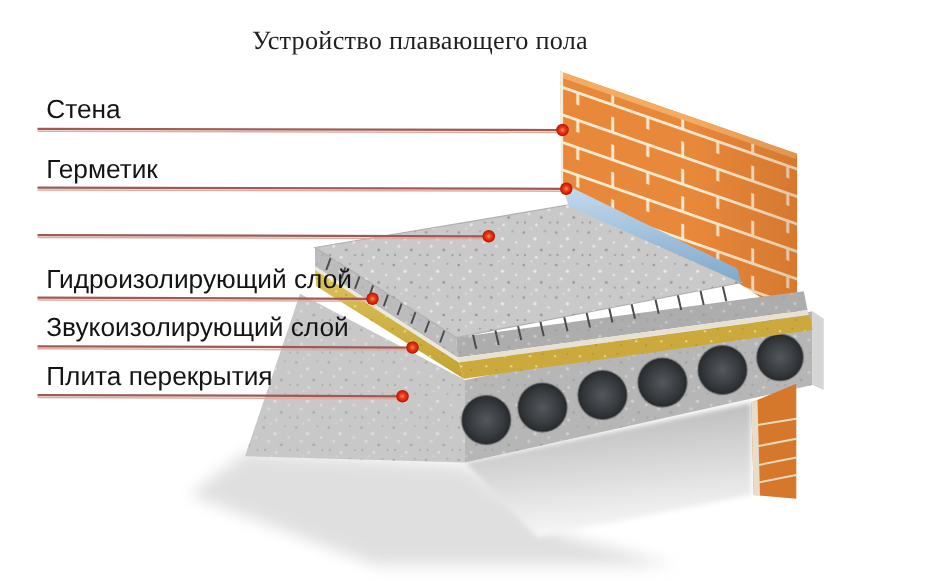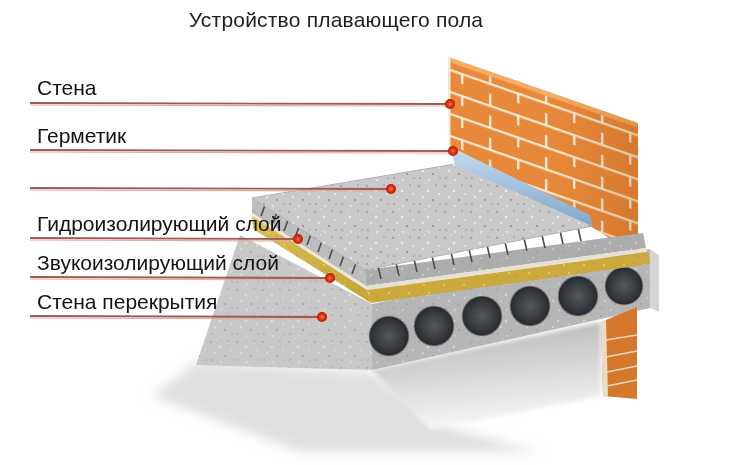--- a/index.html
+++ b/index.html
@@ -1,22 +1,22 @@
 <!DOCTYPE html>
 <html><head>
 <meta charset="utf-8">
 <style>
   html,body{margin:0;padding:0;background:#ffffff;}
   .stage{
     position:relative;width:750px;height:465px;overflow:hidden;background:#ffffff;
     font-family:"Liberation Sans", sans-serif;
   }
   .title{
-    position:absolute;left:0;top:8px;width:672px;text-align:center;
-    font-size:21px;font-weight:400;color:#1f1f1f;letter-spacing:0.2px;
+    position:absolute;left:0;top:20px;width:672px;text-align:center;
+    font-size:21px;font-weight:400;color:#1f1f1f;letter-spacing:0.2px;font-family:Liberation Serif, serif;
   }
   .art{position:absolute;left:0;top:0;}
   .lbl{
     position:absolute;left:37px;font-size:21px;color:#141414;white-space:nowrap;
   }
   .lbl-0{top:76px;}
   .lbl-1{top:124px;}
   .lbl-2{top:161px;}
   .lbl-3{top:212px;}
   .lbl-4{top:251px;}
@@ -184,15 +184,15 @@
         <line x1="30" y1="318" x2="322" y2="319" stroke="#e0aca2" stroke-width="1.2"></line>
         <circle cx="322" cy="317" r="5" fill="url(#dotGrad)"></circle>
       </g>
     </g>
   </svg>
 
   <div class="lbl lbl-0">Стена</div>
   <div class="lbl lbl-1">Герметик</div>
   <div class="lbl lbl-4">Звукоизолирующий слой</div>
   <div class="lbl lbl-3">Гидроизолирующий слой</div>
-  <div class="lbl lbl-5">Стена перекрытия</div>
+  <div class="lbl lbl-5">Плита перекрытия</div>
 
 </div>
 
 </body></html>

